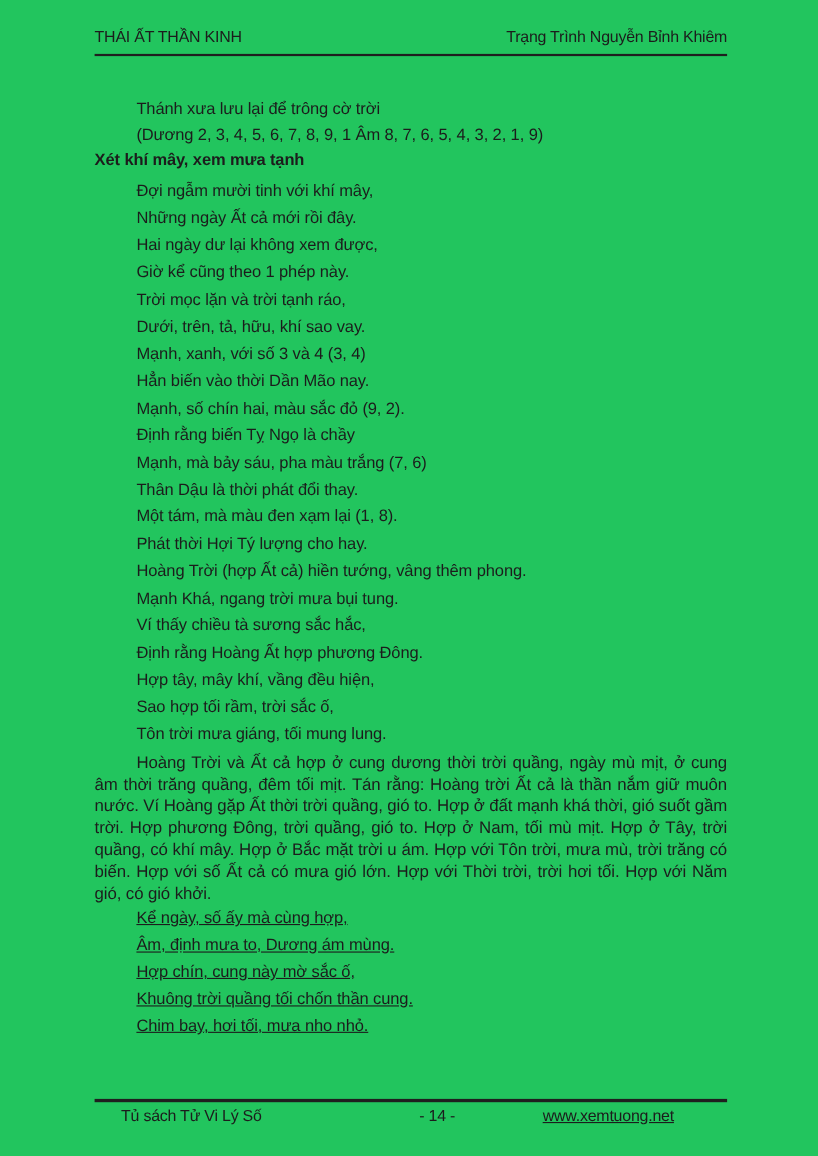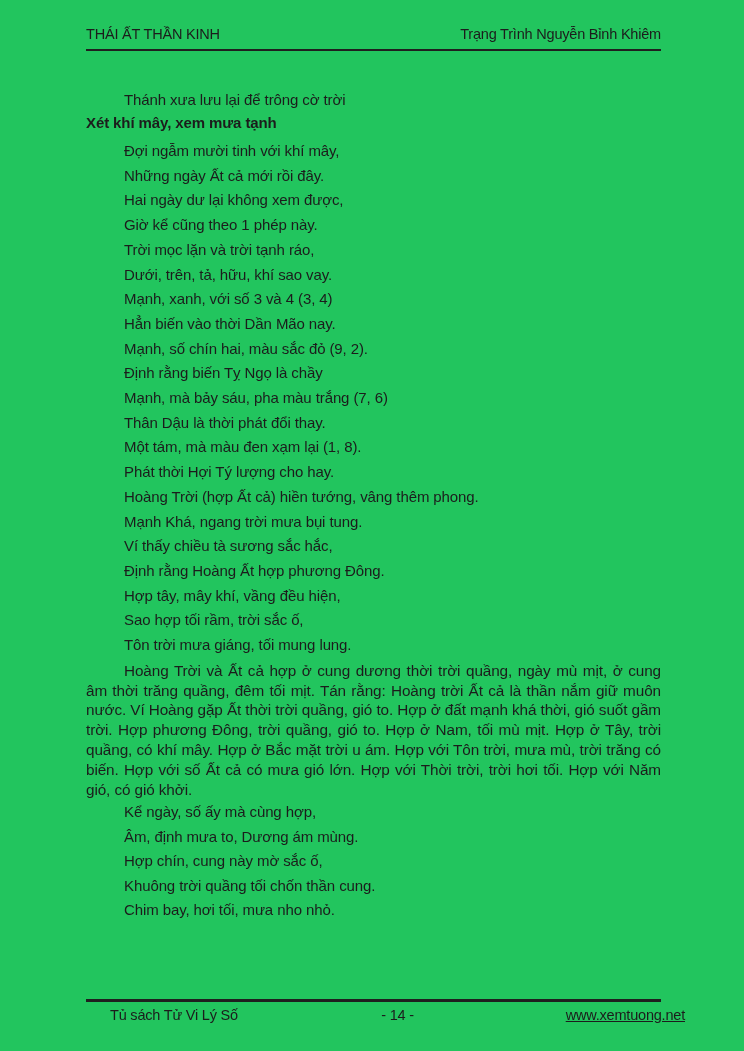--- a/index.html
+++ b/index.html
@@ -54,56 +54,57 @@
   }
   .verse-line { line-height: 24.7px; }
   .body-paragraph {
     margin: 3px 0 0 0;
     line-height: 19.8px;
     text-align: justify;
     text-indent: 38px;
     font-size: 15.3px;
   }
   .closing-block { margin-top: 1px; }
-  .closing-line { line-height: 24.5px; }
+  .closing-line { line-height: 24.5px; text-decoration: underline; }
   
   .footer-rule { top: 999px; height: 3px; }
   .footer-row {
     position: absolute;
     top: 1007px;
     left: 86px;
     width: 575px;
     display: flex;
     align-items: baseline;
     font-size: 14.5px;
     letter-spacing: -0.2px;
     margin-left: 24px;
   }
   .footer-left   { flex: 1; text-align: left; }
   .footer-center { flex: 1; text-align: center; }
-  .footer-right  { flex: 1; text-align: right; }
+  .footer-right  { flex: 1; }
   .footer-link {
     color: #1c1c1c;
     text-decoration: underline;
     cursor: pointer;
   }
 </style>
 </head>
 <body>
 
 <div class="page">
 
   <div class="header-row">
     <span>THÁI ẤT THẦN KINH</span>
     <span>Trạng Trình Nguyễn Bỉnh Khiêm</span>
   </div>
   <div class="rule header-rule"></div>
 
   <div class="content">
     <div class="intro-line indent">Thánh xưa lưu lại để trông cờ trời</div>
+    <div class="intro-line indent">(Dương 2, 3, 4, 5, 6, 7, 8, 9, 1 Âm 8, 7, 6, 5, 4, 3, 2, 1, 9)</div>
 
     <div class="section-heading">Xét khí mây, xem mưa tạnh</div>
 
     <div class="verse-line indent">Đợi ngẫm mười tinh với khí mây,</div>
     <div class="verse-line indent">Những ngày Ất cả mới rồi đây.</div>
     <div class="verse-line indent">Hai ngày dư lại không xem được,</div>
     <div class="verse-line indent">Giờ kể cũng theo 1 phép này.</div>
     <div class="verse-line indent">Trời mọc lặn và trời tạnh ráo,</div>
     <div class="verse-line indent">Dưới, trên, tả, hữu, khí sao vay.</div>
     <div class="verse-line indent">Mạnh, xanh, với số 3 và 4 (3, 4)</div>

